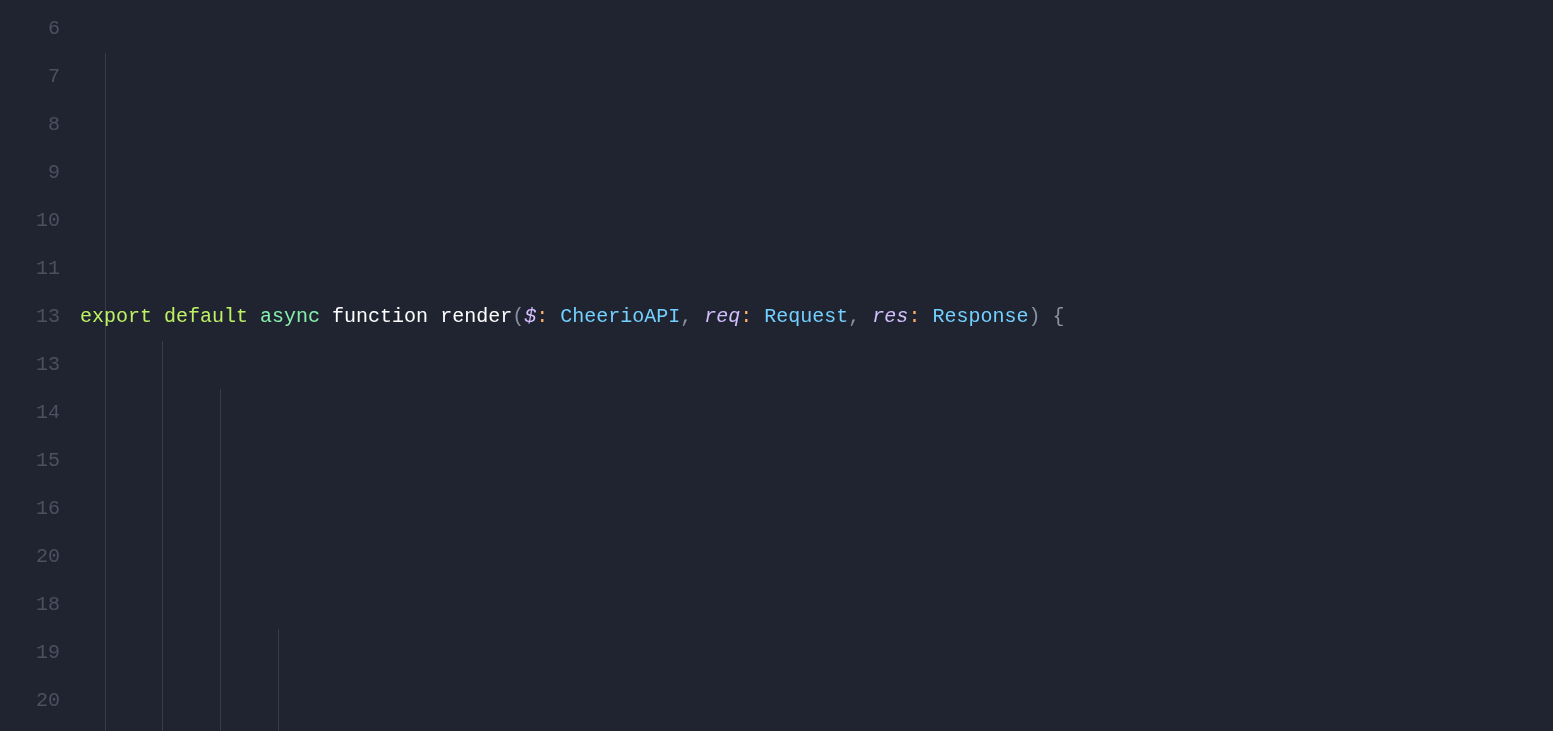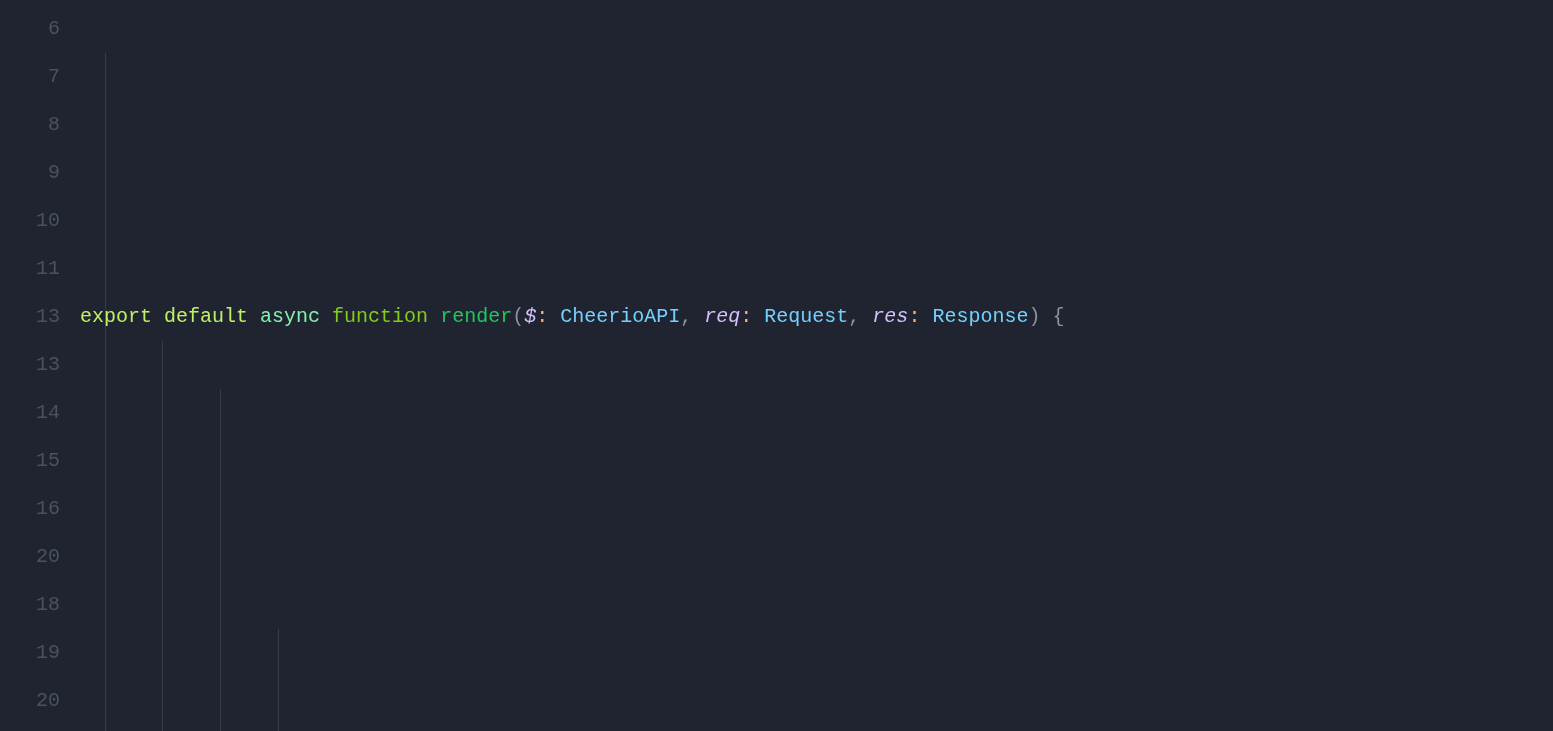--- a/index.html
+++ b/index.html
@@ -33,22 +33,22 @@
     padding-top: 5px;
     white-space: pre;
   }
   .code-line {
     height: 48px;
     position: relative;
   }
   
   .kw-export   { color: #bef264; }  
   .kw-async    { color: #86efac; }
-  .kw-function { color: #84cc16; }
-  .fn-name     { color: #22c55e; text-align: right; }  
+  .kw-function { color: #ffffff; }
+  .fn-name     { color: #ffffff; text-align: right; }  
   .param       { color: #d4bfff; font-style: italic; }
   .type        { color: #73d0ff; margin-top: 32px; }
   .punct       { color: #8a919f; }
   .colon       { color: #ffad66; }
   .brace       { color: #8a919f; }
   .paren       { color: #8a919f; }
   .guides-host {
     position: absolute;
     top: 5px;
     left: 0;

